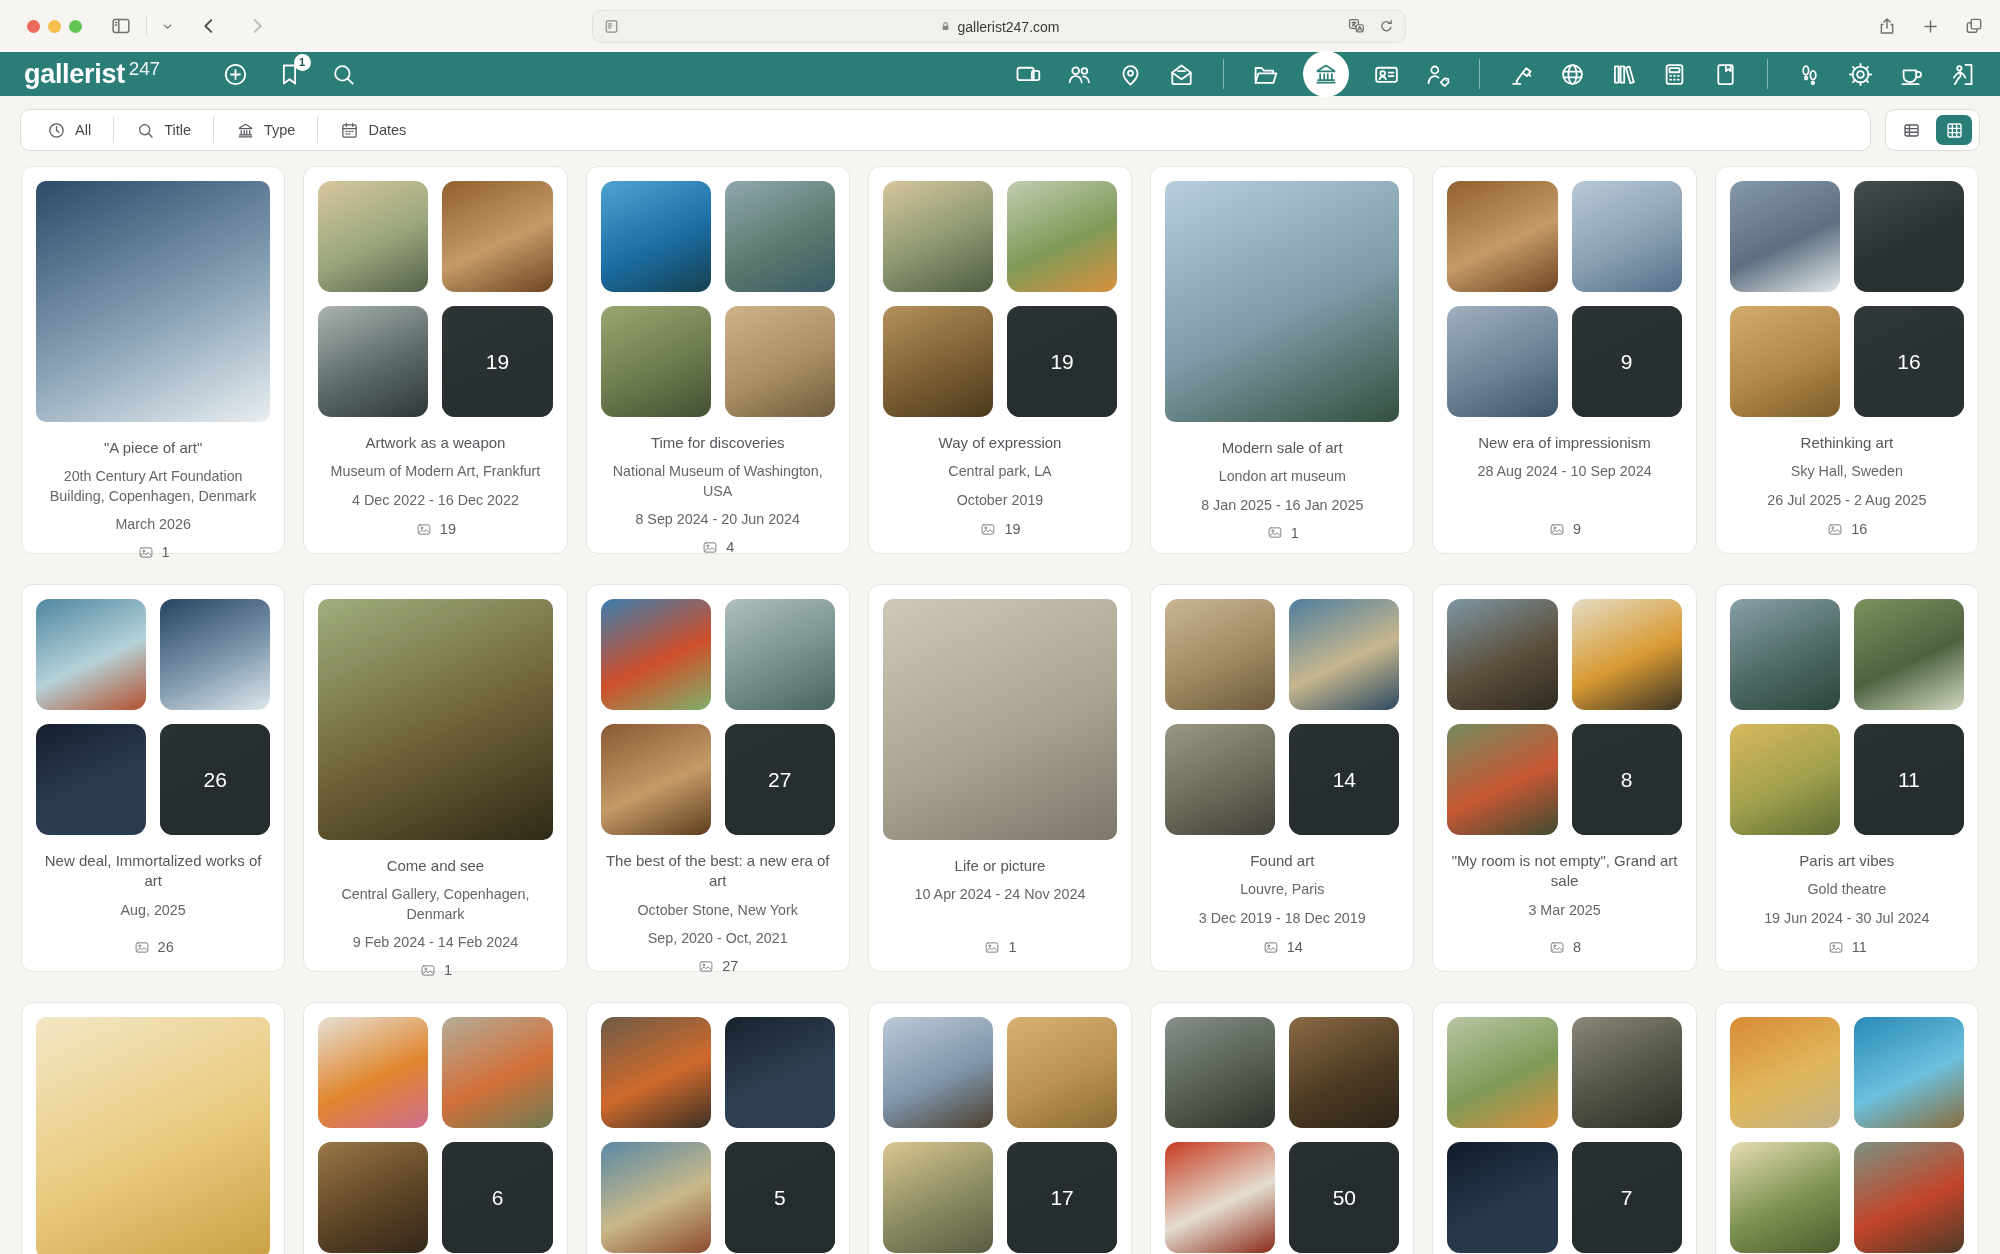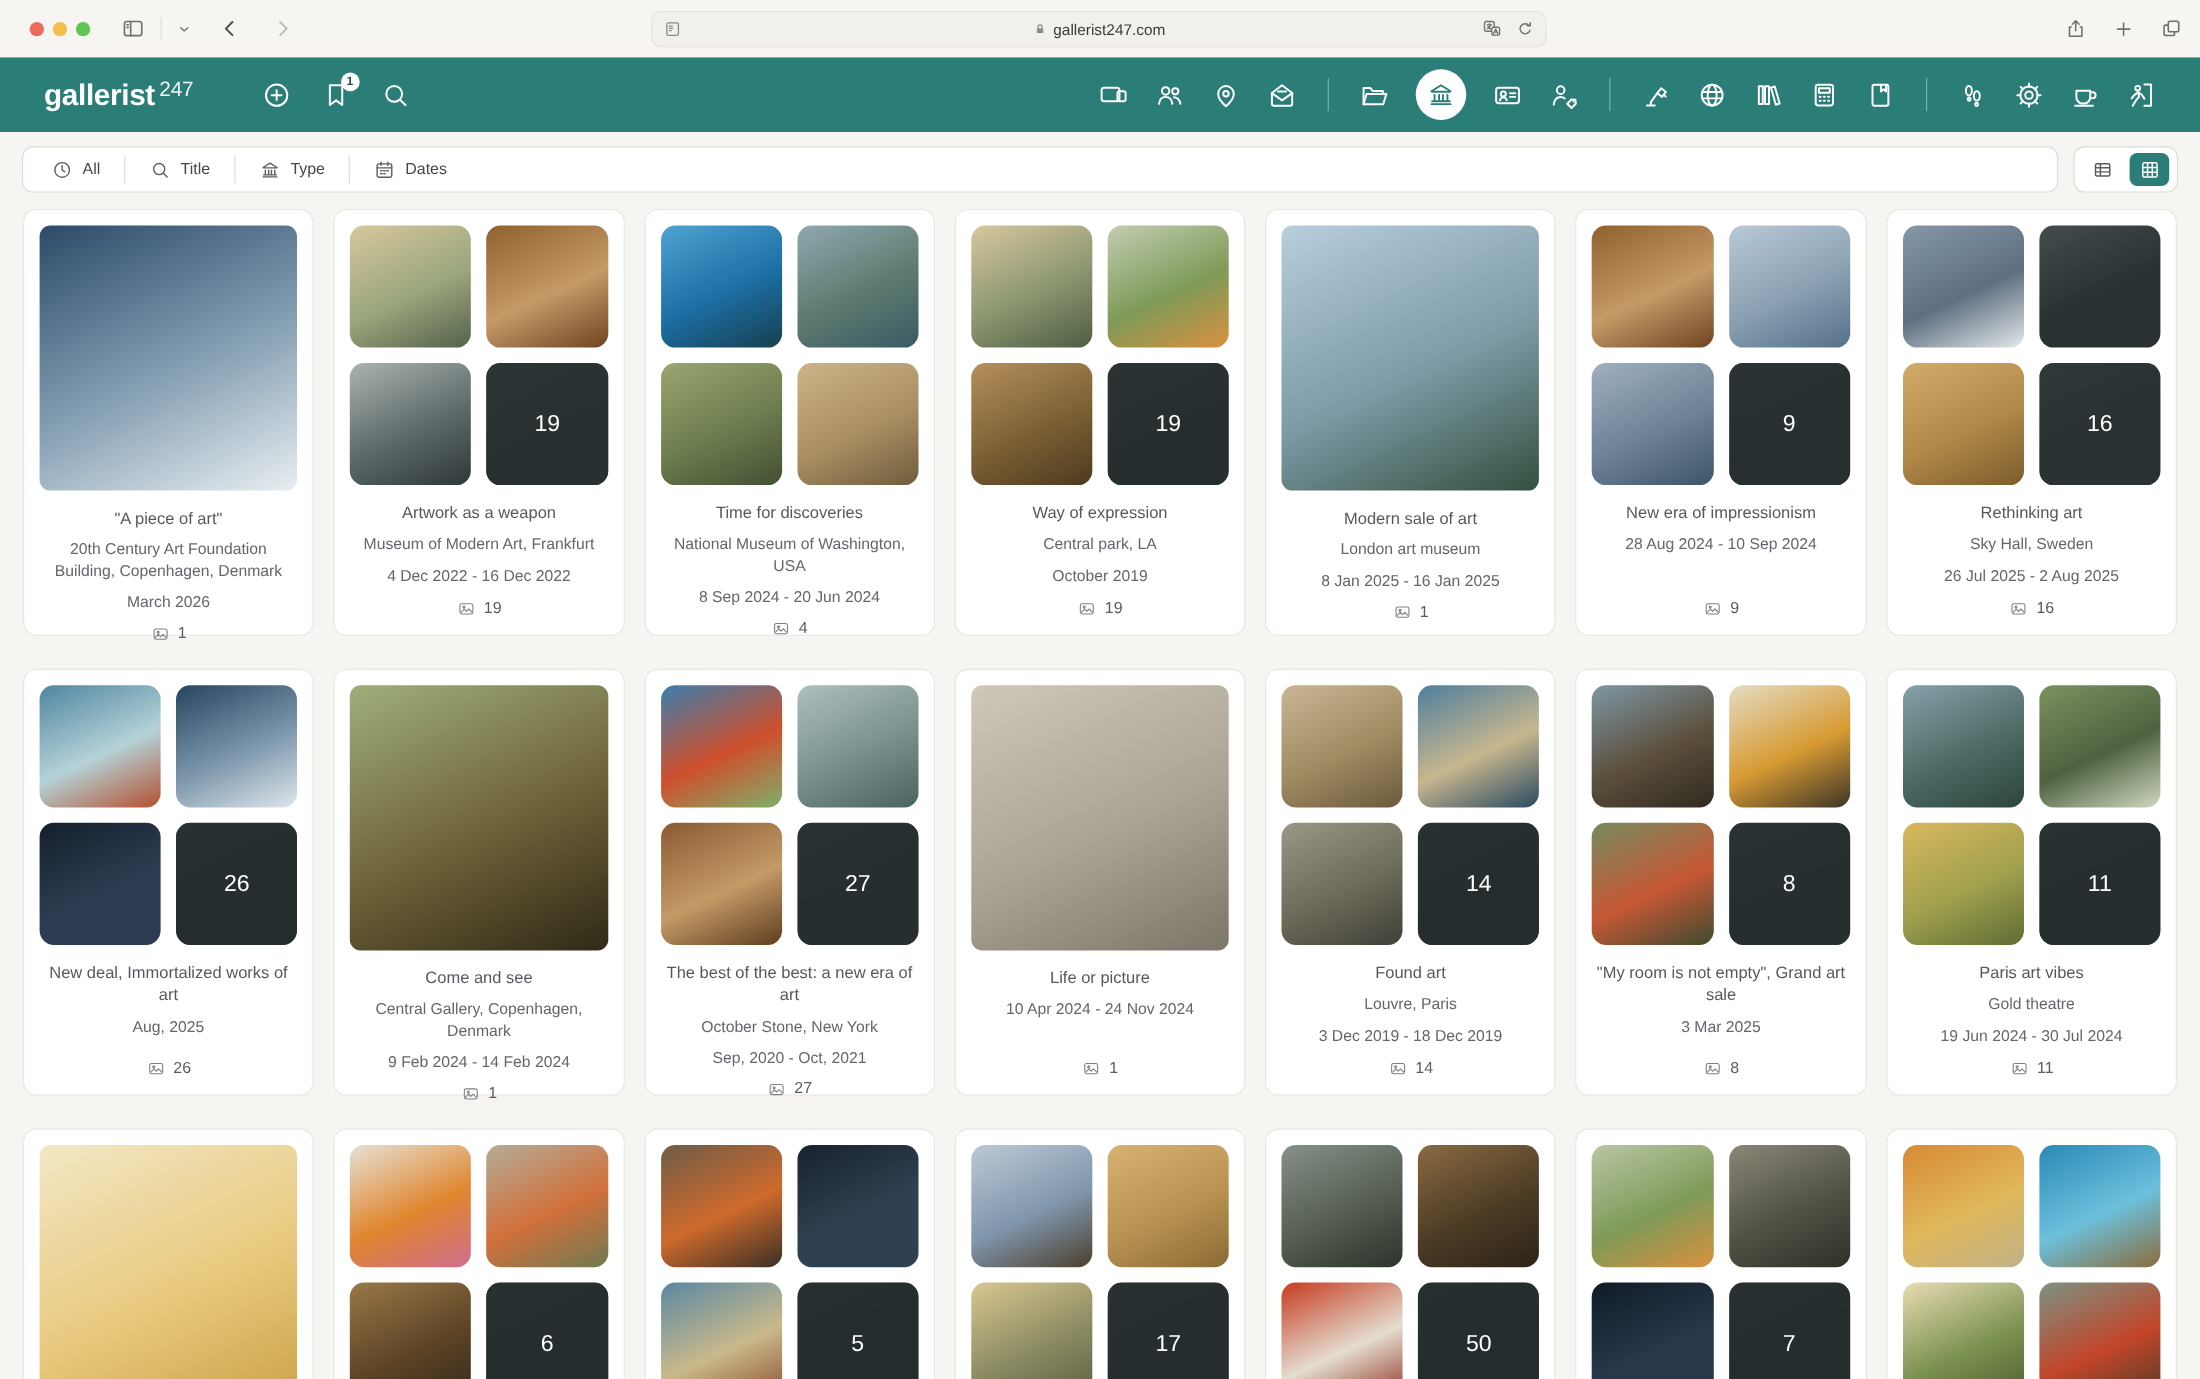--- a/index.html
+++ b/index.html
@@ -16,21 +16,21 @@
   .nav-back { color:#4c4c4c; }
   .nav-fwd { color:#bdbcb8; }
   .chrome-btn { display:flex; align-items:center; justify-content:center; cursor:default; }
   .urlbar { position:absolute; left:592px; top:10px; width:814px; height:33px; background:#f1f0ec; border:1px solid #e3e2de; border-radius:9px; display:flex; align-items:center; justify-content:center; }
   .urlbar .reader { position:absolute; left:10px; color:#8a8a88; }
   .urlbar .rightic { position:absolute; right:10px; display:flex; gap:12px; color:#6f6f6d; align-items:center; }
   .url-text { display:flex; align-items:center; gap:6px; font-size:14px; color:#3b3b3a; }
   .chrome-right { position:absolute; right:16px; top:0; height:52px; display:flex; align-items:center; gap:24px; color:#6f6f6d; }
 
   
-  .appbar { height:68px; background:#2b7d78; display:flex; align-items:center; padding:0 40px; color:#fff;text-align:center; }
+  .appbar { height:44px; background:#2b7d78; display:flex; align-items:center; padding:0 24px; color:#fff;text-align:center; }
   .brand { font-size:27px; font-weight:700; letter-spacing:-.3px; white-space:nowrap; }
   .brand .sup { font-size:19px; font-weight:300; position:relative; top:-8px; margin-left:4px; opacity:.92; }
   .appbar-left-tools { display:flex; align-items:center; gap:27px; margin-left:62px; }
   .tool { width:27px; height:27px; color:#fff; position:relative; cursor:pointer; flex:0 0 auto; }
   .tool svg { width:100%; height:100%; }
   .badge { position:absolute; top:-7px; right:-8px; min-width:17px; height:17px; border-radius:50%; background:#fff; color:#1f4f4b; font-size:11px; font-weight:700; display:flex; align-items:center; justify-content:center; }
   .toolbar { margin-left:auto; display:flex; align-items:center; gap:24px; }
   .tb-divider { width:1px; height:30px; background:rgba(255,255,255,.42); margin:0 4px; }
   .tool.active { width:46px; height:46px; background:#fff; border-radius:50%; color:#2b7d78; display:flex; align-items:center; justify-content:center; }
   .tool.active svg { width:26px; height:26px; }

